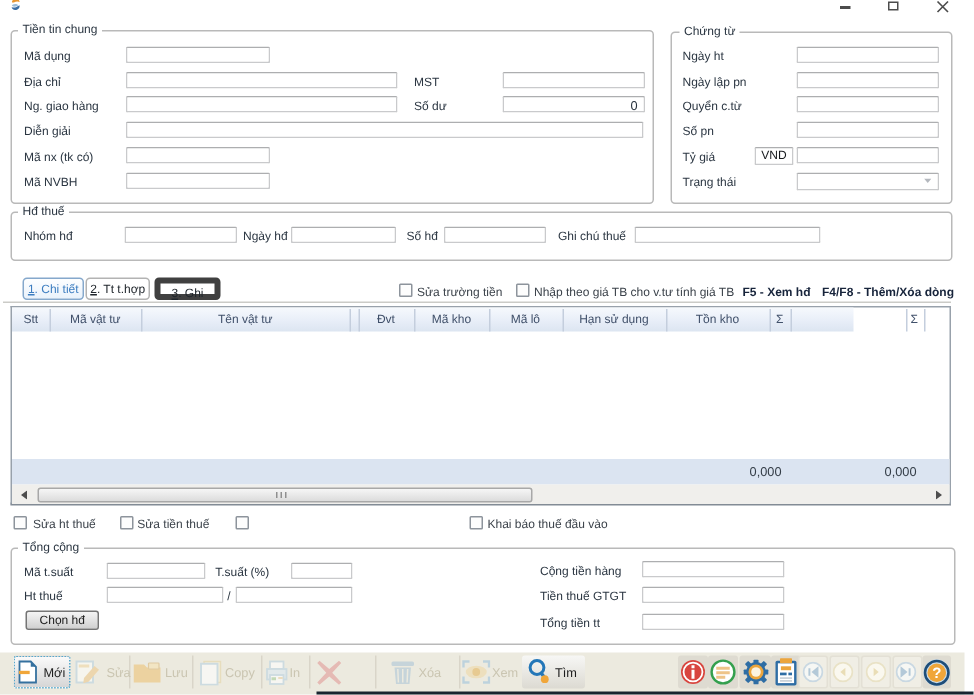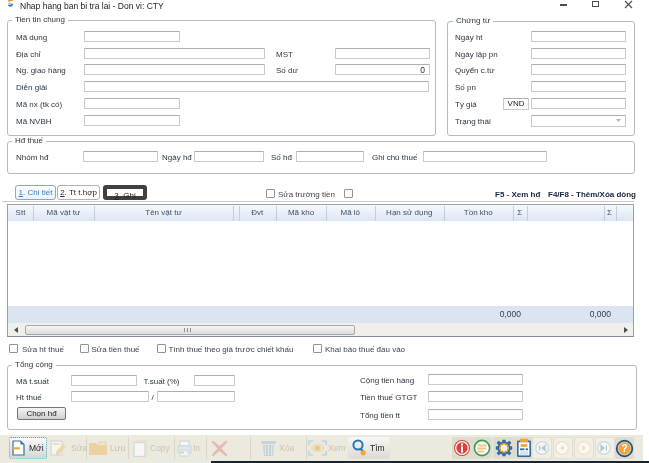--- a/index.html
+++ b/index.html
@@ -16,21 +16,20 @@
 </style>
 </head>
 <body>
 <div id="w">
 
 <svg class="abs" style="left:6px;top:-2px" width="9" height="10" viewBox="0 0 10 10">
   <path d="M2.2,3.6 C2,1.8 3.6,0.6 5.4,0.8 C7,1 7.8,2 7.9,3.2 C6.8,2.6 5,2.7 3.6,3.6 Z" fill="#e89630"></path>
   <path d="M7.8,5.6 C8.2,7.6 6.6,9.2 4.6,9.1 C3,9 2.1,8 2,6.8 C3.2,7.5 5.2,7.3 6.4,6.3 Z" fill="#3a6ea5"></path>
   <path d="M2.1,5.9 C3.4,6.9 5.6,6.8 6.9,5.6 C6,4.6 4,4.4 2.6,5.2 Z" fill="#9bbcd8"></path>
 </svg>
-<div class="lbl" style="left:20px;top:1px;color:#1b1b1b;font-size:8.5px">Nhap hang ban bi tra lai - Don vi: CTY</div>
 <div class="abs" style="left:560px;top:4px;width:7px;height:1.5px;background:#4c4c4c"></div>
 <div class="abs" style="left:592px;top:1px;width:7px;height:6px;box-sizing:border-box;border:1.2px solid #4c4c4c"></div>
 <svg class="abs" style="left:624px;top:0px" width="9" height="9" viewBox="0 0 9 9">
       <path d="M1,1 L8,8 M8,1 L1,8" stroke="#4c4c4c" stroke-width="1.1"></path>
     </svg>
 
 <div class="grp" style="left:7px;top:20px;width:427px;height:114px"></div>
 <div class="gt" style="left:12px;top:16px">Tiền tin chung</div>
 <div class="lbl" style="left:16px;top:32px">Mã dụng</div>
 <div class="inp" style="left:84px;top:31px;width:96px"></div>
@@ -79,25 +78,26 @@
 <div class="lbl" style="left:372px;top:152px">Ghi chú thuế</div>
 <div class="inp" style="left:423px;top:151px;width:124px"></div>
 
 <div class="abs" style="left:2px;top:201px;width:632px;height:1px;background:#cbcbc7"></div>
 <div class="abs" style="left:15px;top:185px;width:41px;height:15px;box-sizing:border-box;border:1px solid #85a8cc;border-radius:3px;background:linear-gradient(#fdfeff,#eaf2fb);color:#3c7dc0;text-align:center;line-height:13px"><u>1</u>. Chi tiết</div>
 <div class="abs" style="left:57px;top:185px;width:43px;height:15px;box-sizing:border-box;border:1px solid #b3b3b3;border-radius:3px;background:#fff;color:#20262c;text-align:center;line-height:13px"><u>2</u>. Tt t.hợp</div>
 <div class="abs" style="left:103px;top:185px;width:44px;height:15px;box-sizing:border-box;border:4px solid #404040;border-radius:3px;background:#fff;color:#20262c;text-align:center;line-height:13px"><u>3</u>. Ghi chú</div>
 <div class="cb" style="left:266px;top:189px"></div>
 <div class="lbl" style="left:278px;top:189px;color:#3c434b">Sửa trường tiền</div>
 <div class="cb" style="left:344px;top:189px"></div>
+<div class="lbl" style="left:356px;top:189px;color:#3c434b">Nhập theo giá TB cho v.tư tính giá TB</div>
 <div class="lbl" style="left:495px;top:189px;font-weight:bold;color:#17243b">F5 - Xem hđ</div>
 <div class="lbl" style="left:548px;top:189px;font-weight:bold;color:#17243b">F4/F8 - Thêm/Xóa dòng</div>
 
 <div class="abs" style="left:7px;top:204px;width:627px;height:133px;box-sizing:border-box;border:1px solid #98a1ab;border-bottom:2px solid #828b95;background:#fff"></div>
-<div class="abs" style="left:8px;top:205px;width:625px;height:16px;background:linear-gradient(#f6f9fd,#e8eef8 55%,#dce5f1)">
+<div class="abs" style="left:8px;top:205px;width:561px;height:16px;background:linear-gradient(#f6f9fd,#e8eef8 55%,#dce5f1)">
   <div class="hdrc" style="left:0px;width:25px">Stt</div>
   <div class="hdrc" style="left:25px;width:61px">Mã vật tư</div>
   <div class="hdrc" style="left:86px;width:139px">Tên vật tư</div>
   <div class="hdrc" style="left:225px;width:5px"></div>
   <div class="hdrc" style="left:230.5px;width:37.5px">Đvt</div>
   <div class="hdrc" style="left:268px;width:50px">Mã kho</div>
   <div class="hdrc" style="left:318px;width:48.5px">Mã lô</div>
   <div class="hdrc" style="left:366.5px;width:69.5px">Hạn sử dụng</div>
   <div class="hdrc" style="left:436px;width:68.5px">Tồn kho</div>
   <div class="hdrc" style="left:504.5px;width:14.5px;font-size:8px">Σ</div>
@@ -130,21 +130,20 @@
 <div class="abs" style="left:24.5px;top:325px;width:330px;height:10px;box-sizing:border-box;border:1px solid #a8a8a8;border-radius:2px;background:linear-gradient(#f6f6f6,#dcdcdc)"></div>
 <div class="abs" style="left:184px;top:328px;width:1px;height:4px;background:#909090"></div>
 <div class="abs" style="left:187px;top:328px;width:1px;height:4px;background:#909090"></div>
 <div class="abs" style="left:190px;top:328px;width:1px;height:4px;background:#909090"></div>
 
 <div class="cb" style="left:8.5px;top:344px"></div>
 <div class="lbl" style="left:22px;top:344px;color:#3c434b">Sửa ht thuế</div>
 <div class="cb" style="left:80px;top:344px"></div>
 <div class="lbl" style="left:91.5px;top:344px;color:#3c434b">Sửa tiền thuế</div>
 <div class="cb" style="left:157px;top:344px"></div>
-<div class="lbl" style="left:168.5px;top:344px;color:#3c434b">Tính thuế theo giá trước chiết khấu</div>
 <div class="cb" style="left:313px;top:344px"></div>
 <div class="lbl" style="left:325px;top:344px;color:#3c434b">Khai báo thuế đầu vào</div>
 
 <div class="grp" style="left:7px;top:365px;width:628px;height:63px"></div>
 <div class="gt" style="left:12px;top:361px">Tổng cộng</div>
 <div class="lbl" style="left:16px;top:375.5px">Mã t.suất</div>
 <div class="inp" style="left:71px;top:374.5px;width:66px"></div>
 <div class="lbl" style="left:143.5px;top:375.5px">T.suất (%)</div>
 <div class="inp" style="left:194px;top:374.5px;width:41px"></div>
 <div class="lbl" style="left:360px;top:375px">Cộng tiền hàng</div>

